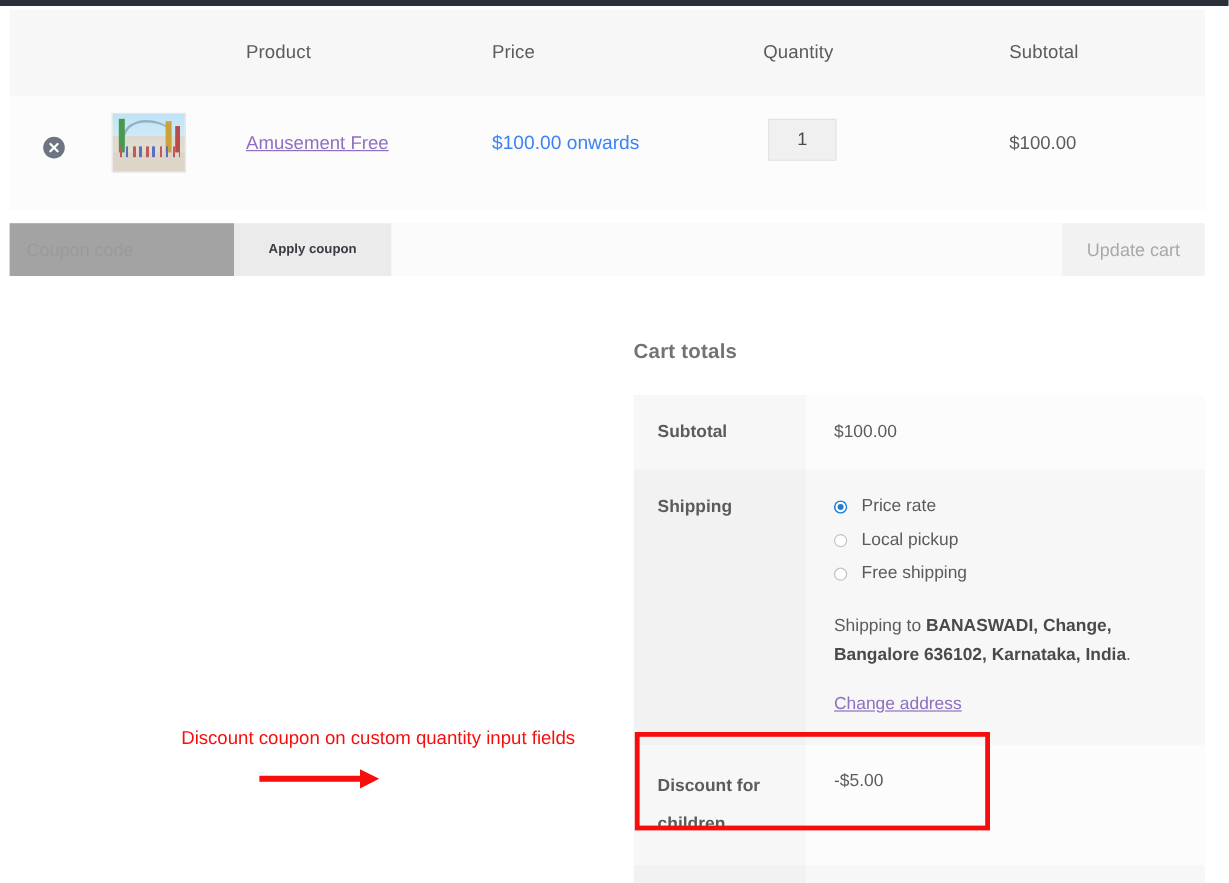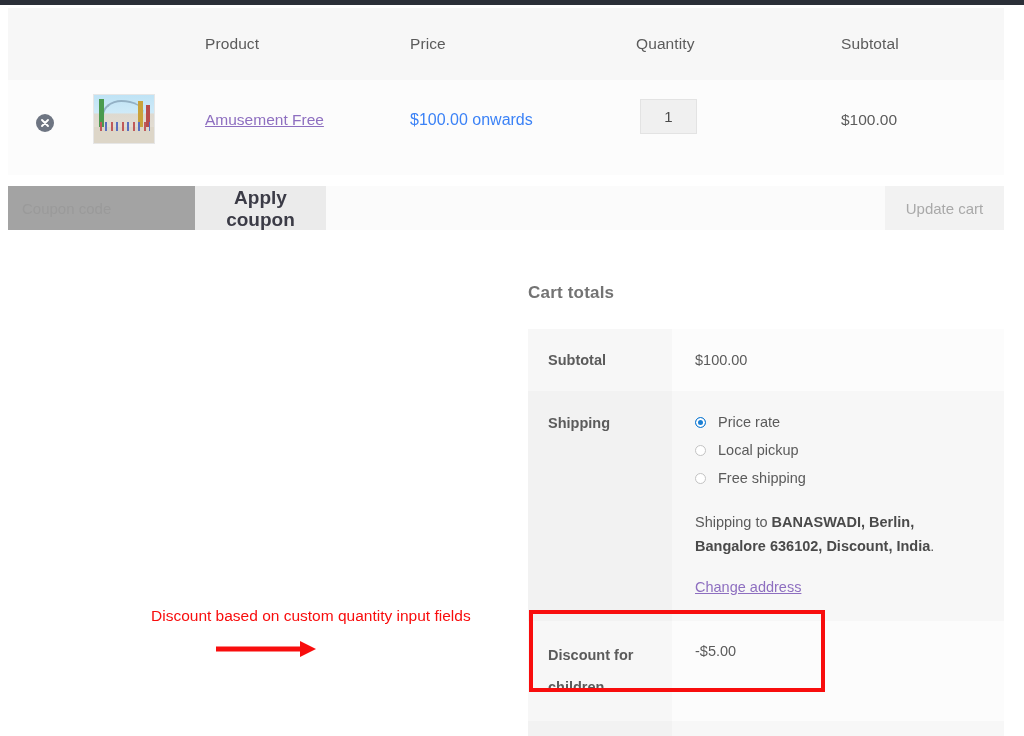--- a/index.html
+++ b/index.html
@@ -141,21 +141,21 @@
     padding: 0 14px;
     font-size: 15px;
     color: #4a4a4a;
     font-family: Liberation Sans, sans-serif;
   }
   .coupon-input::placeholder { color: #9a9a9a; }
   .apply-btn {
     width: 131px;
     background: #ebebeb;
     border: none;
-    font-size: 19px;
+    font-size: 11px;
     font-weight: bold;
     color: #3b3b46;
     cursor: pointer;
     font-family: "Liberation Sans", sans-serif;
   }
   .coupon-spacer { flex: 1; }
   .update-btn {
     width: 119px;
     background: #f2f2f2;
     border: none;
@@ -342,38 +342,38 @@
         <div class="ship-opt">
           <span class="radio"></span>
           <span class="ship-opt-label">Local pickup</span>
         </div>
         <div class="ship-opt">
           <span class="radio"></span>
           <span class="ship-opt-label">Free shipping</span>
         </div>
 
         <div class="ship-to">
-          <span>Shipping to </span><b>BANASWADI, Berlin, Bangalore 636102, Discount, India</b><span>.</span>
+          <span>Shipping to </span><b>BANASWADI, Change, Bangalore 636102, Karnataka, India</b><span>.</span>
         </div>
 
         <a class="change-address">Change address</a>
       </div>
     </div>
 
     <div class="tt-row plain discount-row">
       <div class="tt-label">Discount for children</div>
       <div class="tt-value">-$5.00</div>
     </div>
 
     <div class="tt-row alt">
       <div class="tt-label">Total</div>
       <div class="tt-value">$95.00</div>
     </div>
   </div>
 
   <div class="hl-box"></div>
-  <div class="anno-text">Discount based on custom quantity input fields</div>
+  <div class="anno-text">Discount coupon on custom quantity input fields</div>
   <svg class="anno-arrow" viewBox="0 0 100 18">
     <line x1="0" y1="9" x2="86" y2="9" stroke="#f80d0d" stroke-width="5"></line>
     <polygon points="84,1 100,9 84,17" fill="#f80d0d"></polygon>
   </svg>
 
 </div>
 
 </body></html>

